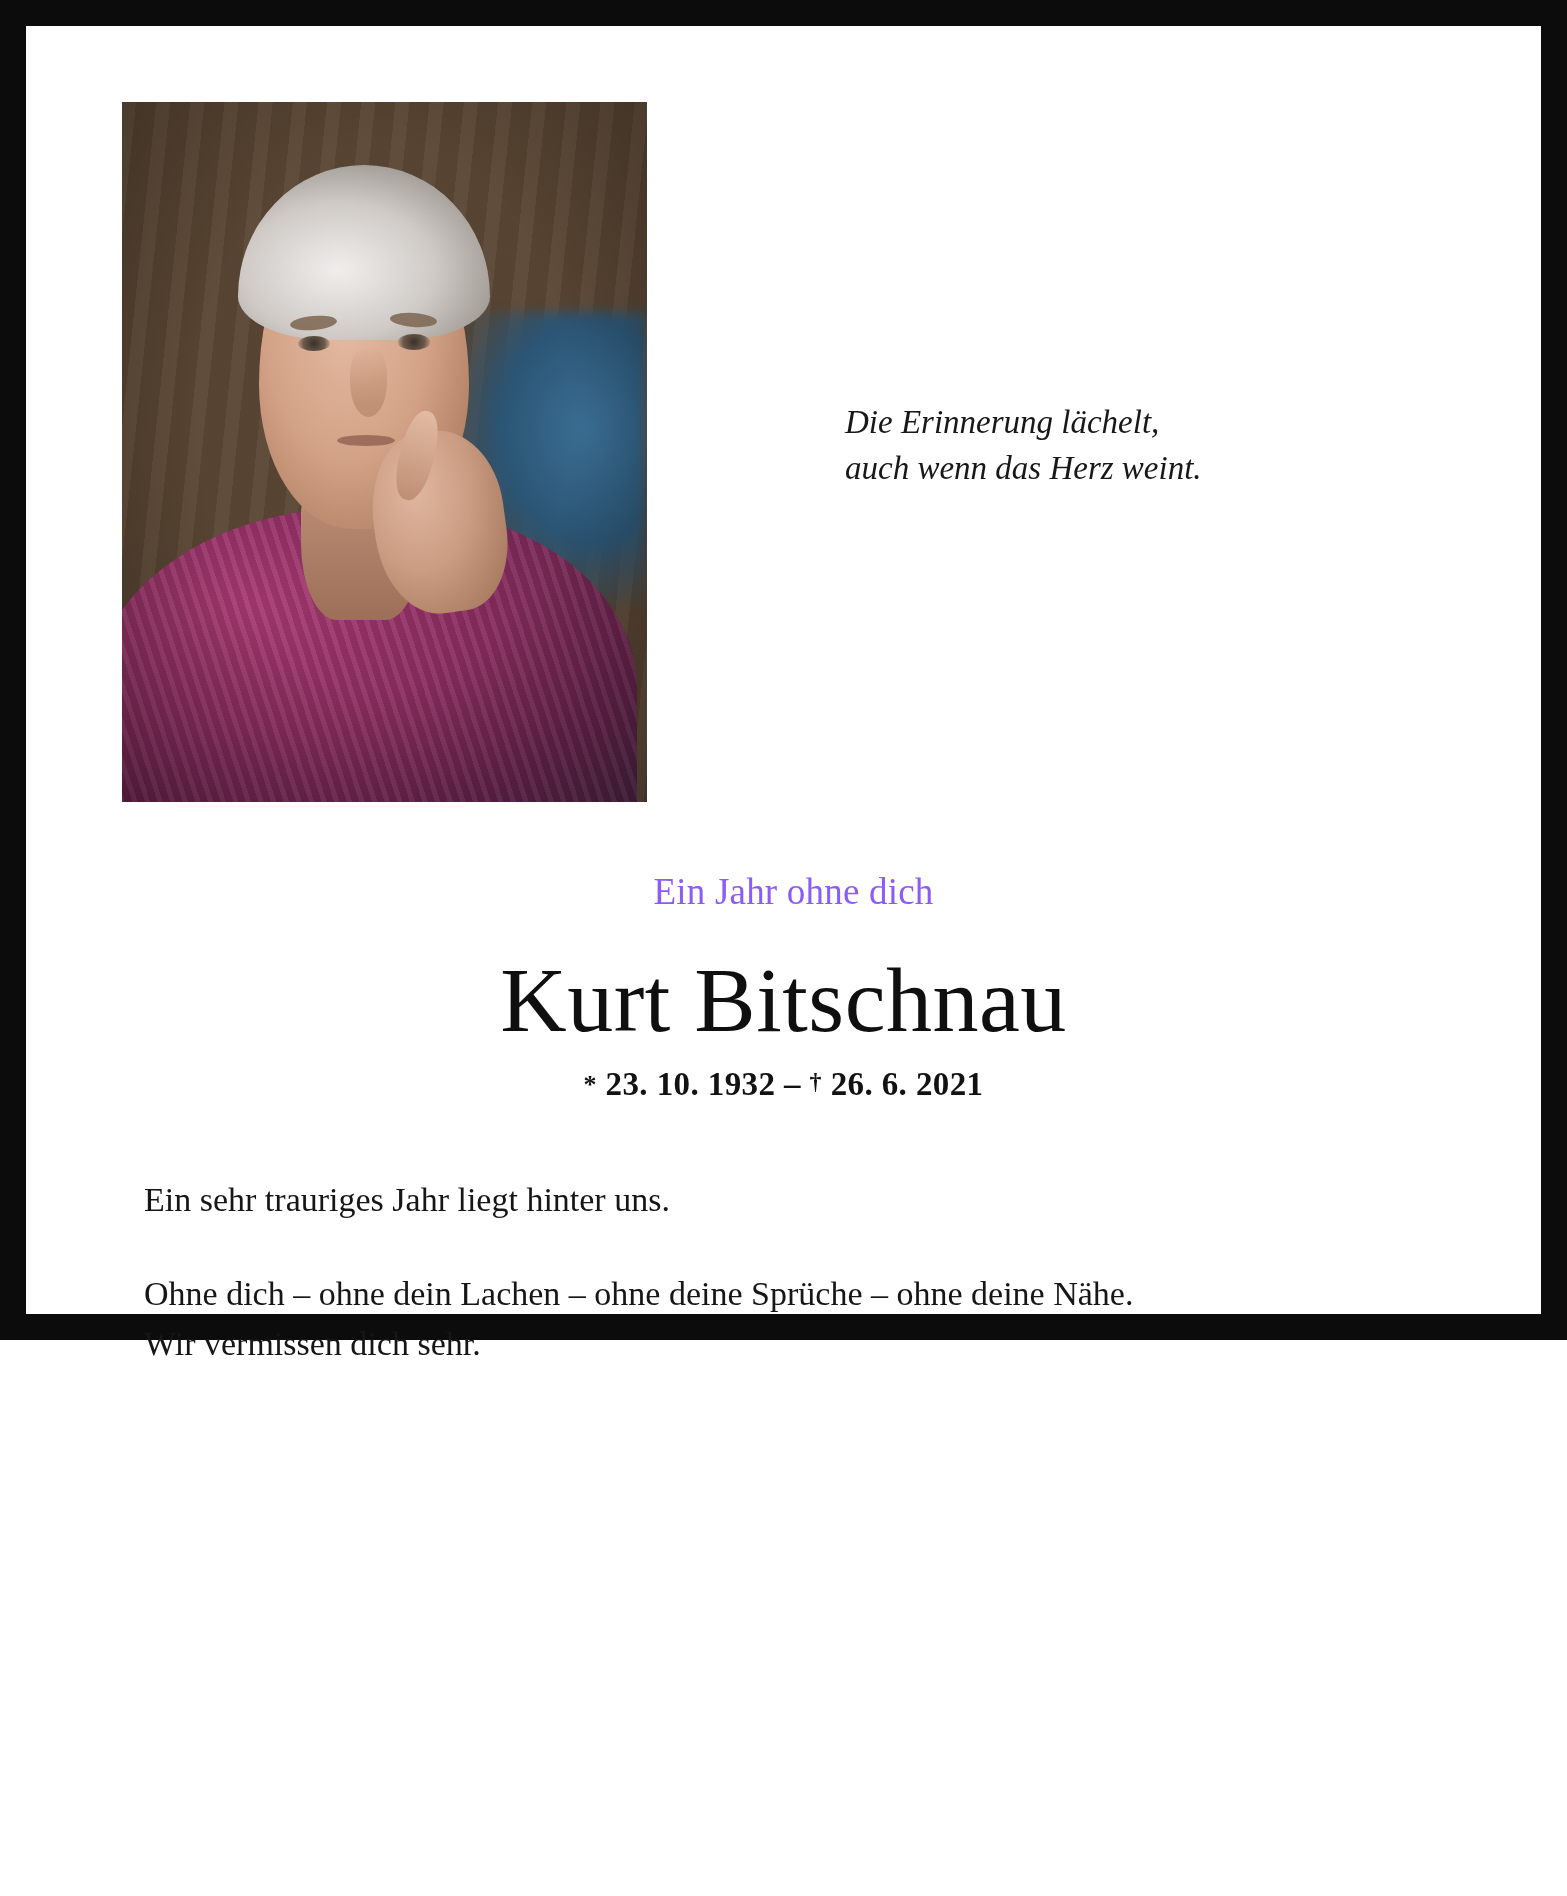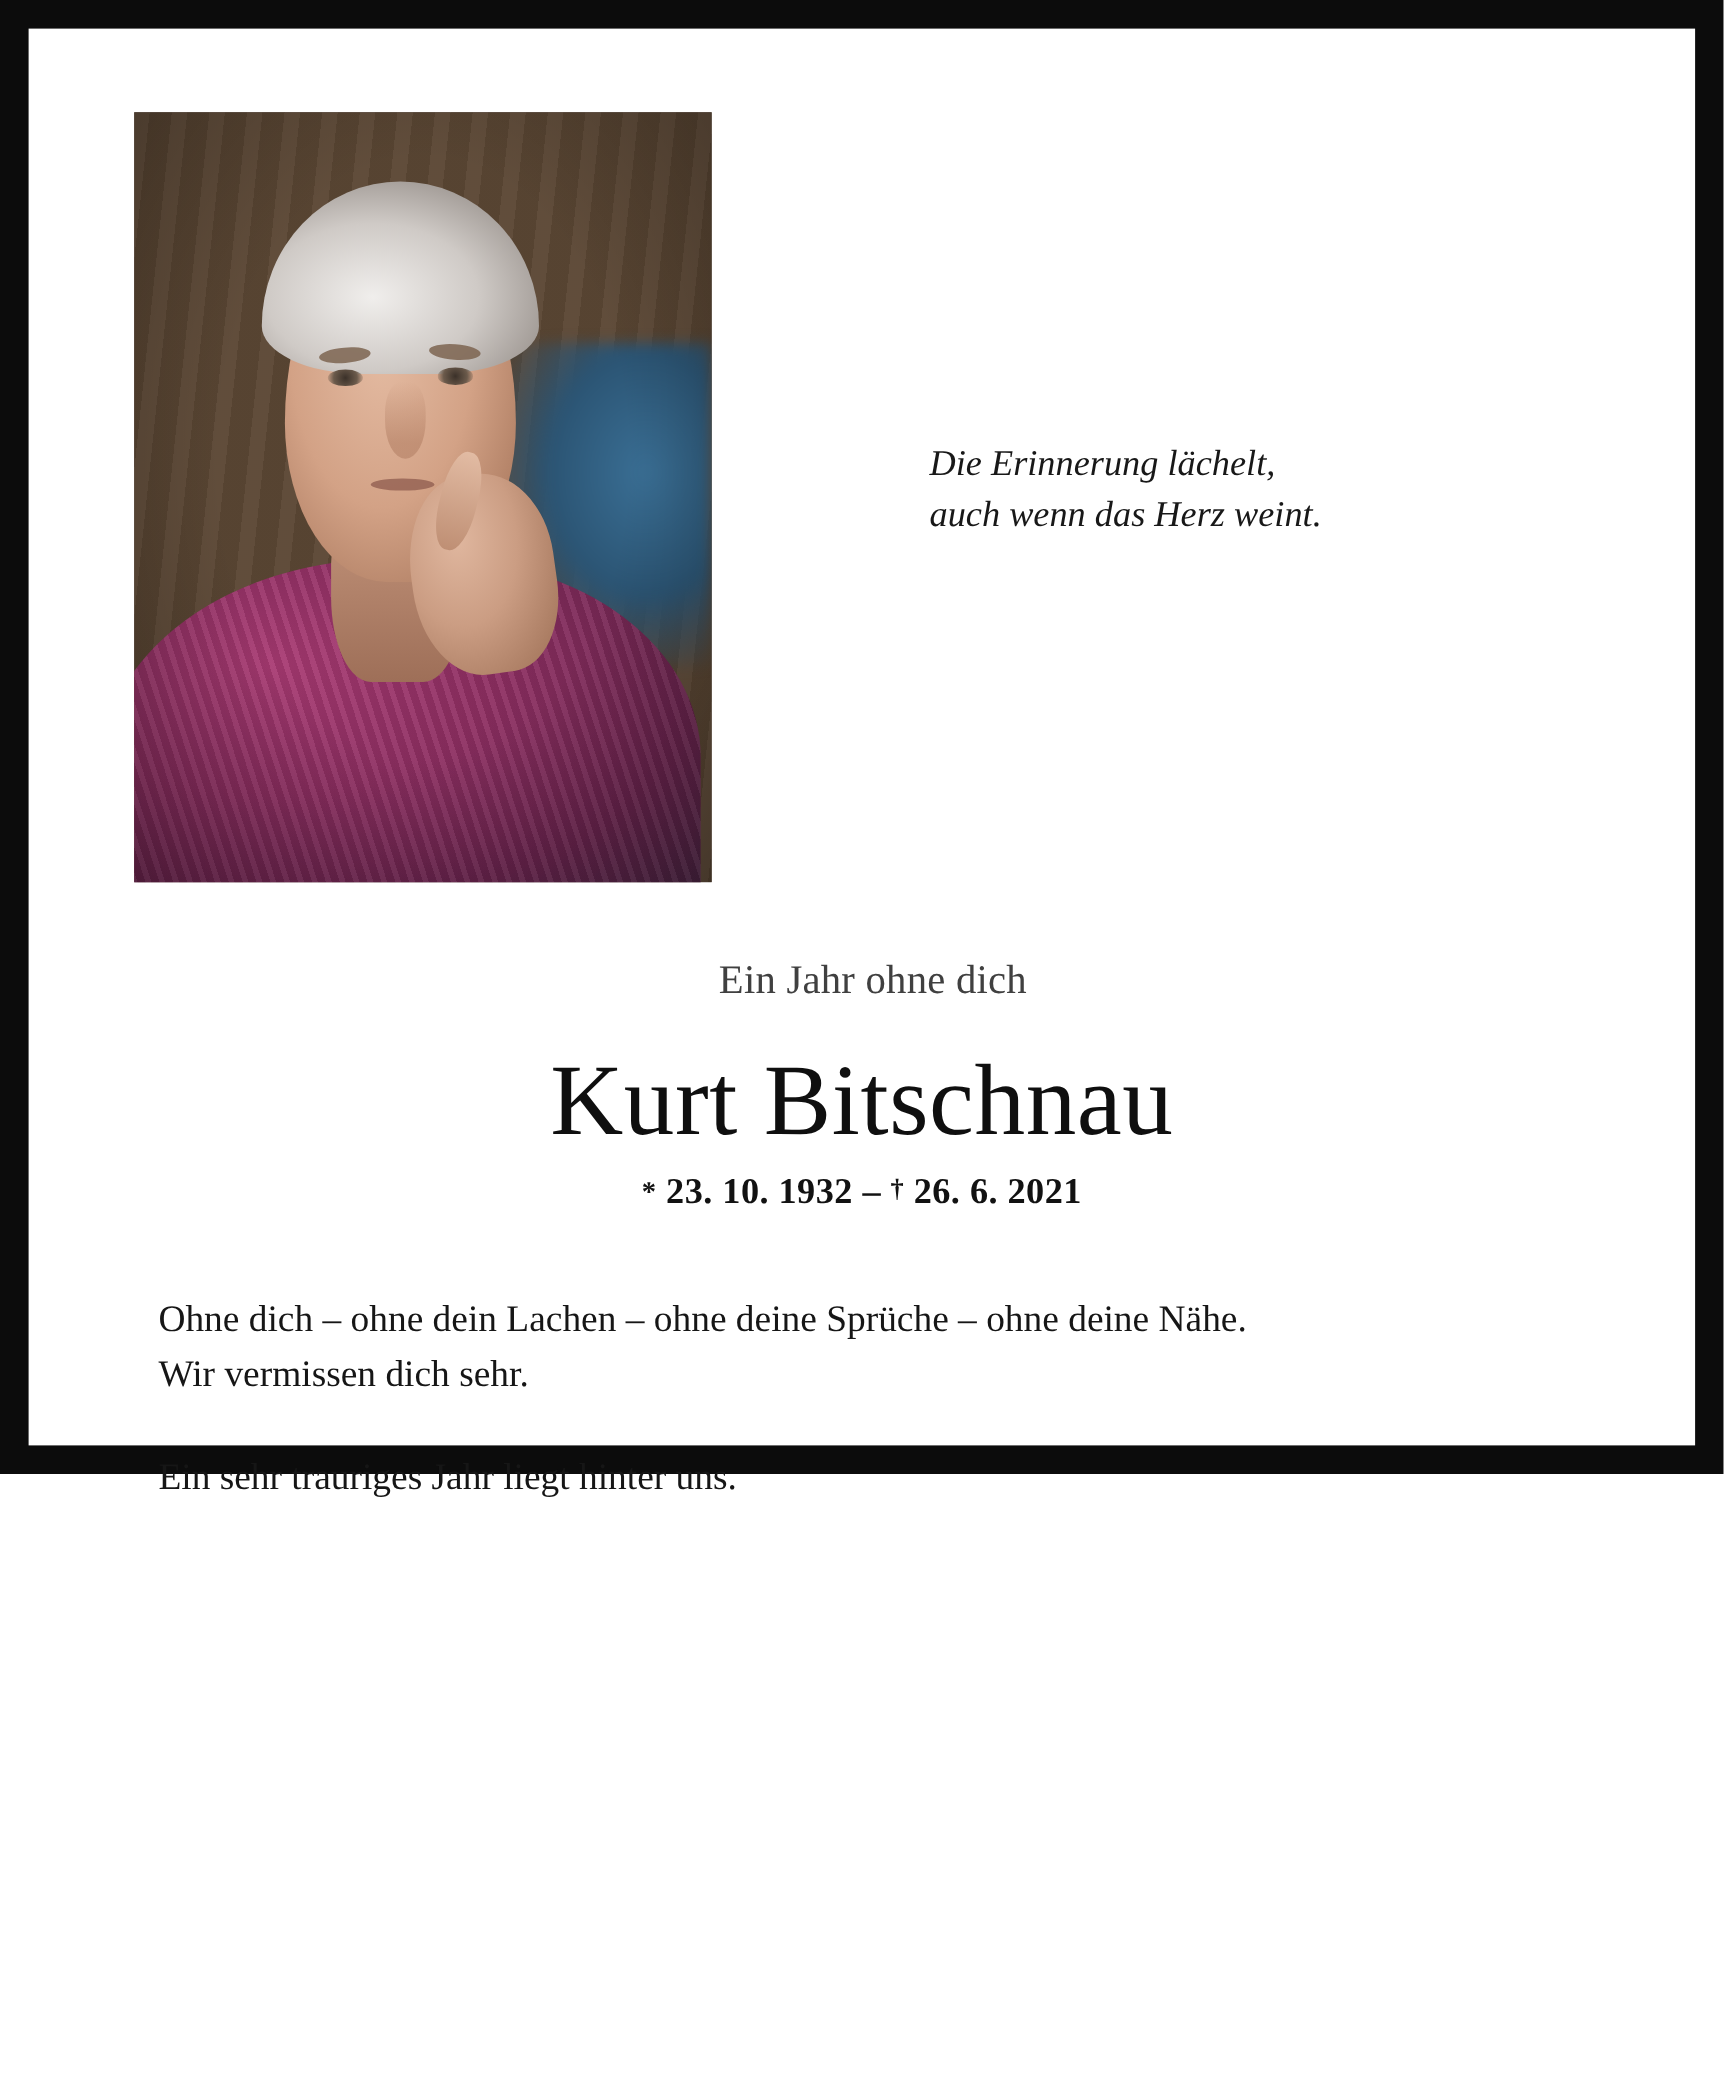--- a/index.html
+++ b/index.html
@@ -212,21 +212,21 @@
   }
 
   
   .center-block {
     text-align: center;
     margin-top: 68px;
   }
   .subtitle {
     font-size: 37px;
     letter-spacing: 0.2px;
-    color: #404040;
+    color: #8b5cf6;
     padding-left: 20px;
   }
   .name {
     font-size: 92px;
     line-height: 1.12;
     margin-top: 36px;
     letter-spacing: 0.5px;
     color: #0f0f0f;
   }
   .dates {
@@ -310,21 +310,21 @@
       <div class="dates">
         <span class="sym">*</span>
         <span>23. 10. 1932</span>
         <span>–</span>
         <span class="dagger">†</span>
         <span>26. 6. 2021</span>
       </div>
     </div>
 
     <div class="body-text">
+      <p>Ein sehr trauriges Jahr liegt hinter uns.</p>
       <p>Ohne dich – ohne dein Lachen – ohne deine Sprüche – ohne deine Nähe.
 Wir vermissen dich sehr.</p>
-      <p>Ein sehr trauriges Jahr liegt hinter uns.</p>
     </div>
 
 
 
   </div>
 </div>
 
 </body></html>

